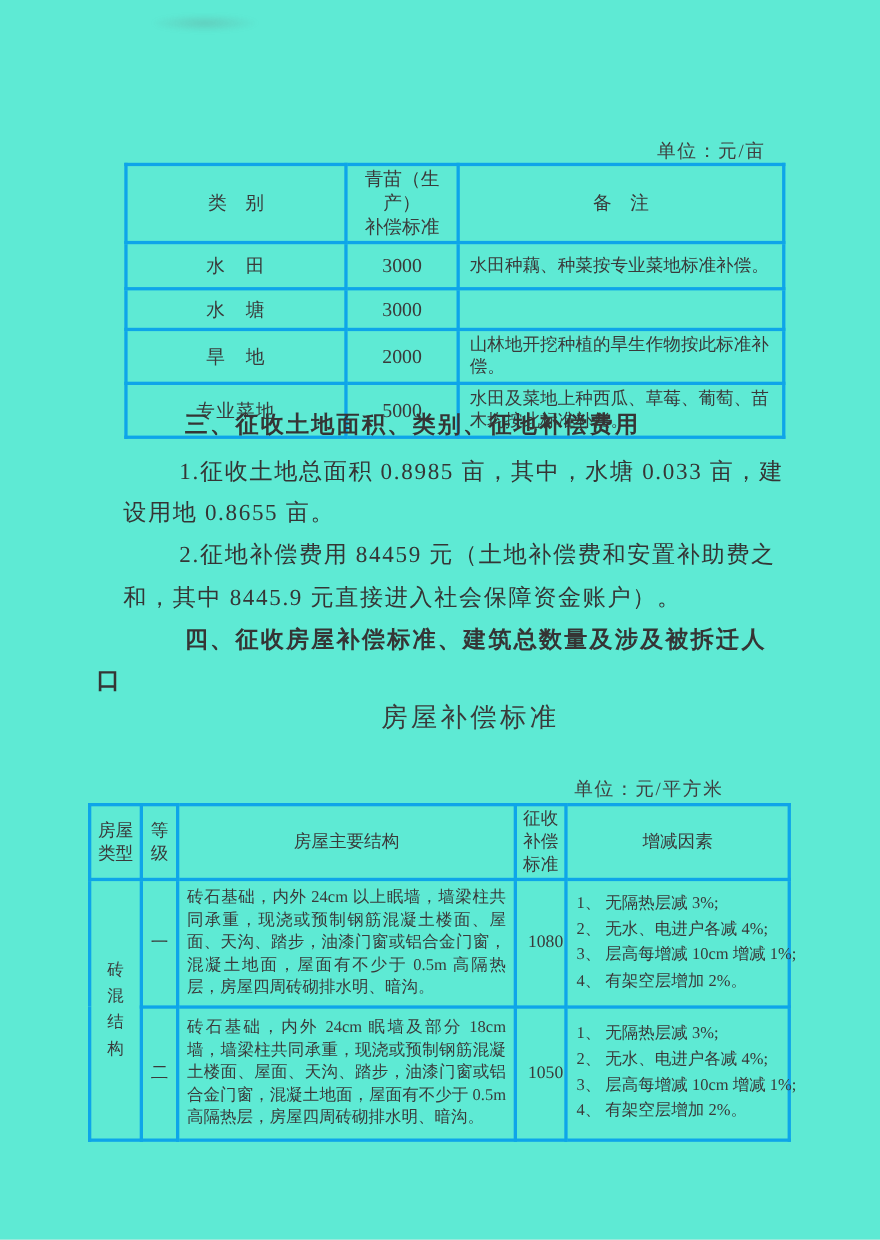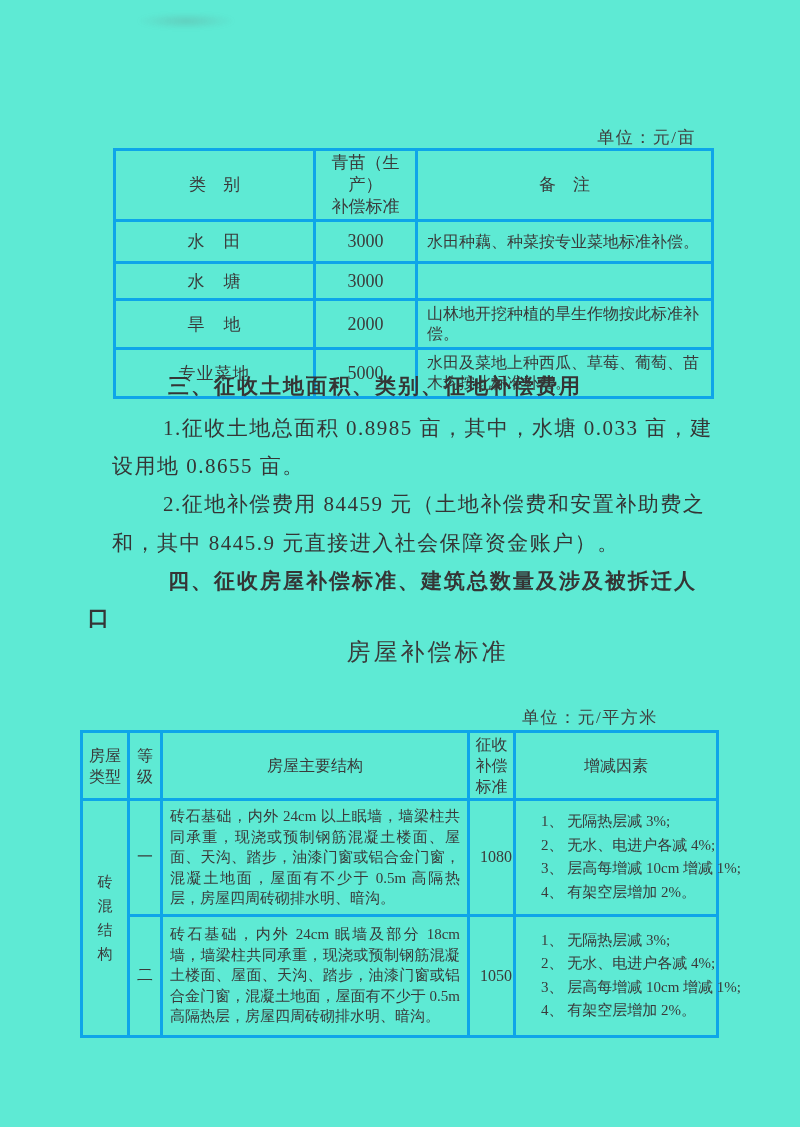--- a/index.html
+++ b/index.html
@@ -45,21 +45,21 @@
 
   
   .t2 { position:absolute; left:80px; top:710px; width:638px;margin-top:20px; }
   .t2 .hdr { text-align:center; font-size:16px; line-height:21px; white-space:pre-line; }
   .t2 .rh-head { height:62px; }
   .t2 .rh-r1 { height:110px; } .t2 .rh-r2 { height:121px; }
   .t2 .c-type  { text-align:center; font-size:15px; line-height:24px; white-space:pre-line; }
   .t2 .c-grade { text-align:center; font-size:16px; }
   .t2 .c-struct{ font-size:15px; line-height:20.5px; padding:5px 7px; text-align:justify; }
   .t2 .c-std   { text-align:right; font-size:16px; }
-  .t2 .c-fact  { padding:4px 4px 4px 25px; font-size:15px; }
+  .t2 .c-fact  { padding:4px 4px 4px 8px; font-size:15px; }
   .t2 .c-fact .fline { line-height:23.5px; white-space:nowrap; }
 </style>
 </head>
 <body>
 
 <div class="page">
 
   <div class="smudge"></div>
 
   <div class="unit-note unit-1">单位：元/亩</div>

